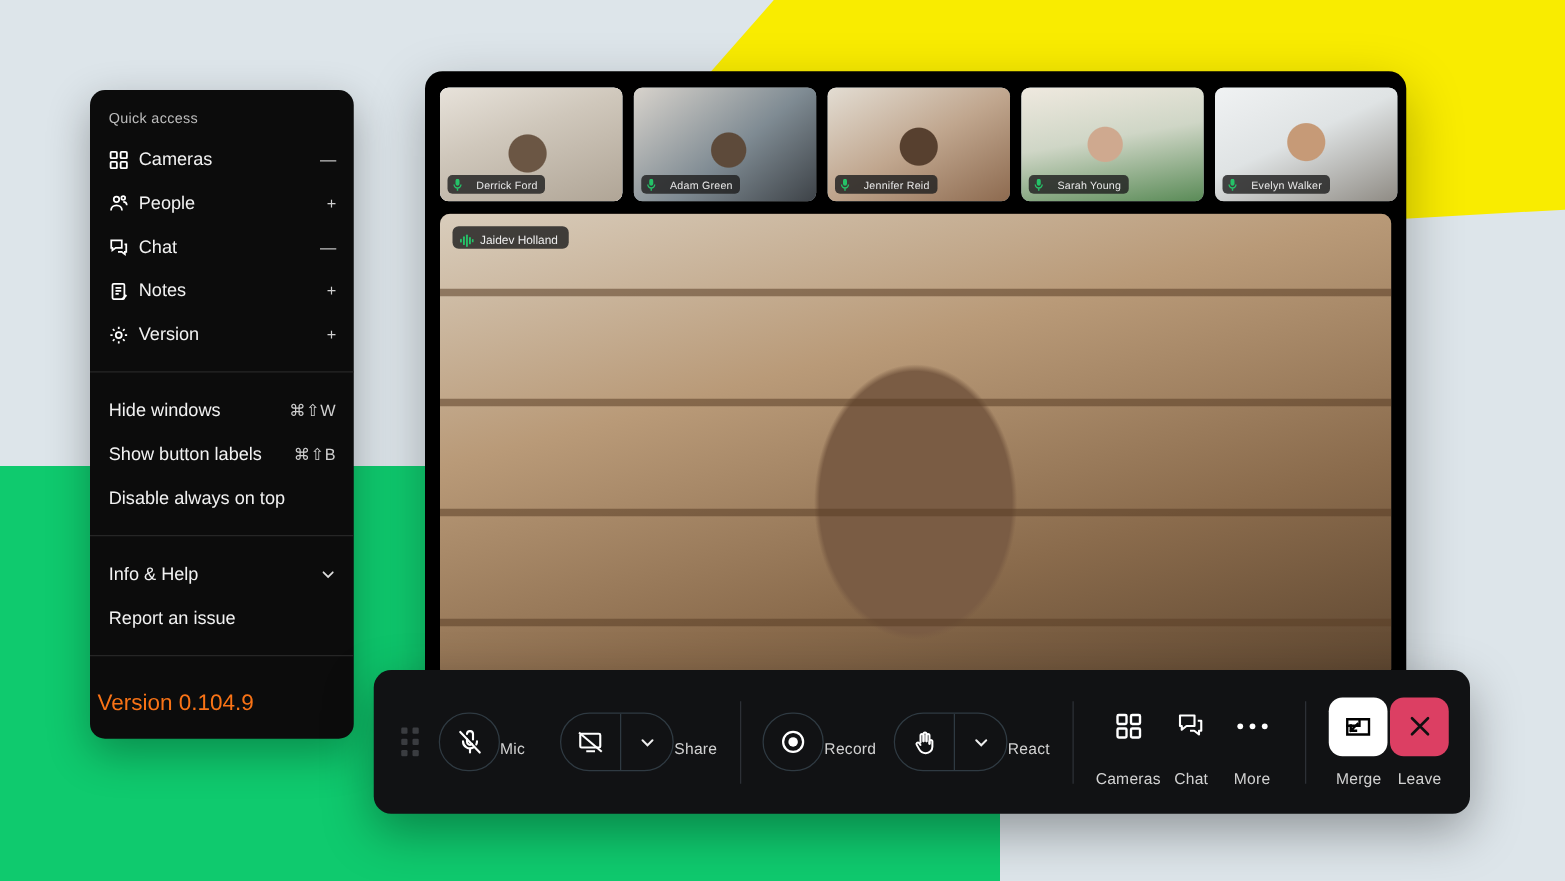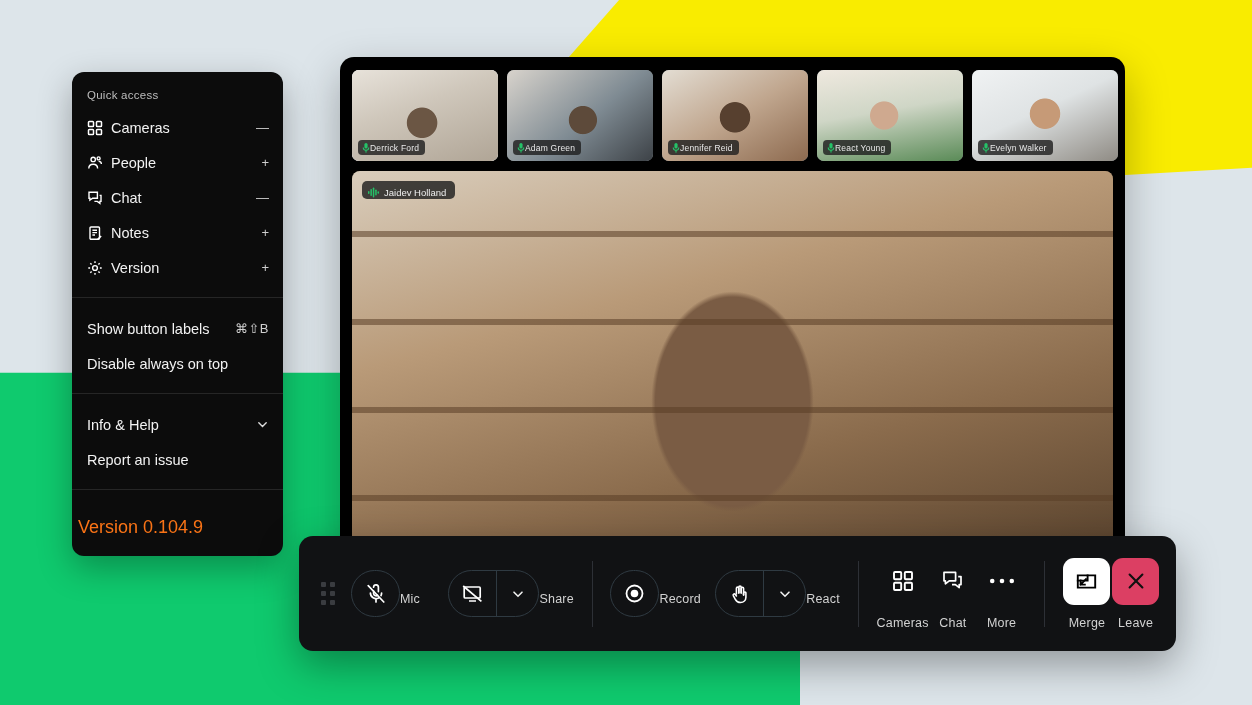--- a/index.html
+++ b/index.html
@@ -60,21 +60,21 @@
   }
   .strip{ display:flex; gap:9px; }
   .thumb{
     position:relative; width:146px; height:91px; border-radius:7px;
     overflow:hidden; background:#9aa3a8; flex:0 0 auto;
   }
   .thumb.active{ box-shadow:0 0 0 2px #ffffff inset; }
   .badge{
     position:absolute; left:6px; bottom:6px; height:15px;
     background:rgba(32,32,32,.82); border-radius:4px;
-    display:flex; align-items:center; gap:0; padding:0 6px 0 4px;
+    display:flex; align-items:center; gap:11px; padding:0 6px 0 4px;
     font-size:8.5px; color:#e9e9e9; letter-spacing:.2px; white-space:nowrap;
   }
   .stage{
     position:relative; margin-top:10px; height:372px; border-radius:8px;
     overflow:hidden; background:#6b5a48;
   }
   .stage-badge{
     position:absolute; left:10px; top:10px; height:18px;
     background:rgba(30,30,30,.82); border-radius:5px;
     display:flex; align-items:center; gap:5px; padding:4px 9px 0 6px;
@@ -206,20 +206,24 @@
           <path d="M8 1.3v1.8M8 12.9v1.8M14.7 8h-1.8M3.1 8H1.3M12.7 3.3l-1.3 1.3M4.6 11.4l-1.3 1.3M12.7 12.7l-1.3-1.3M4.6 4.6L3.3 3.3"></path>
         </svg>
       </span>
       <span class="ml">Version</span>
       <span class="mt pm">+</span>
     </div>
   </div>
 
   <div class="menu-sec">
     <div class="mrow mrow-plain">
+      <span class="ml">Hide windows</span>
+      <span class="mt kbd">⌘⇧W</span>
+    </div>
+    <div class="mrow mrow-plain">
       <span class="ml">Show button labels</span>
       <span class="mt kbd">⌘⇧B</span>
     </div>
     <div class="mrow mrow-plain">
       <span class="ml">Disable always on top</span>
       <span class="mt kbd"></span>
     </div>
   </div>
 
   <div class="menu-sec">
@@ -291,21 +295,21 @@
     <div class="thumb">
       <div class="ph p4"></div>
       <div class="badge">
         <span>
           <svg width="8" height="10" viewBox="0 0 8 10" fill="#25c268">
               <rect x="2.4" y="0" width="3.2" height="5.6" rx="1.6"></rect>
               <path d="M0.7 4.6a3.3 3.3 0 0 0 6.6 0h-1.1a2.2 2.2 0 0 1-4.4 0z"></path>
               <rect x="3.45" y="7.6" width="1.1" height="2"></rect>
             </svg>
         </span>
-        <span>React Young</span>
+        <span>Sarah Young</span>
       </div>
     </div>
 
     <div class="thumb">
       <div class="ph p5"></div>
       <div class="badge">
         <span>
           <svg width="8" height="10" viewBox="0 0 8 10" fill="#25c268">
               <rect x="2.4" y="0" width="3.2" height="5.6" rx="1.6"></rect>
               <path d="M0.7 4.6a3.3 3.3 0 0 0 6.6 0h-1.1a2.2 2.2 0 0 1-4.4 0z"></path>

